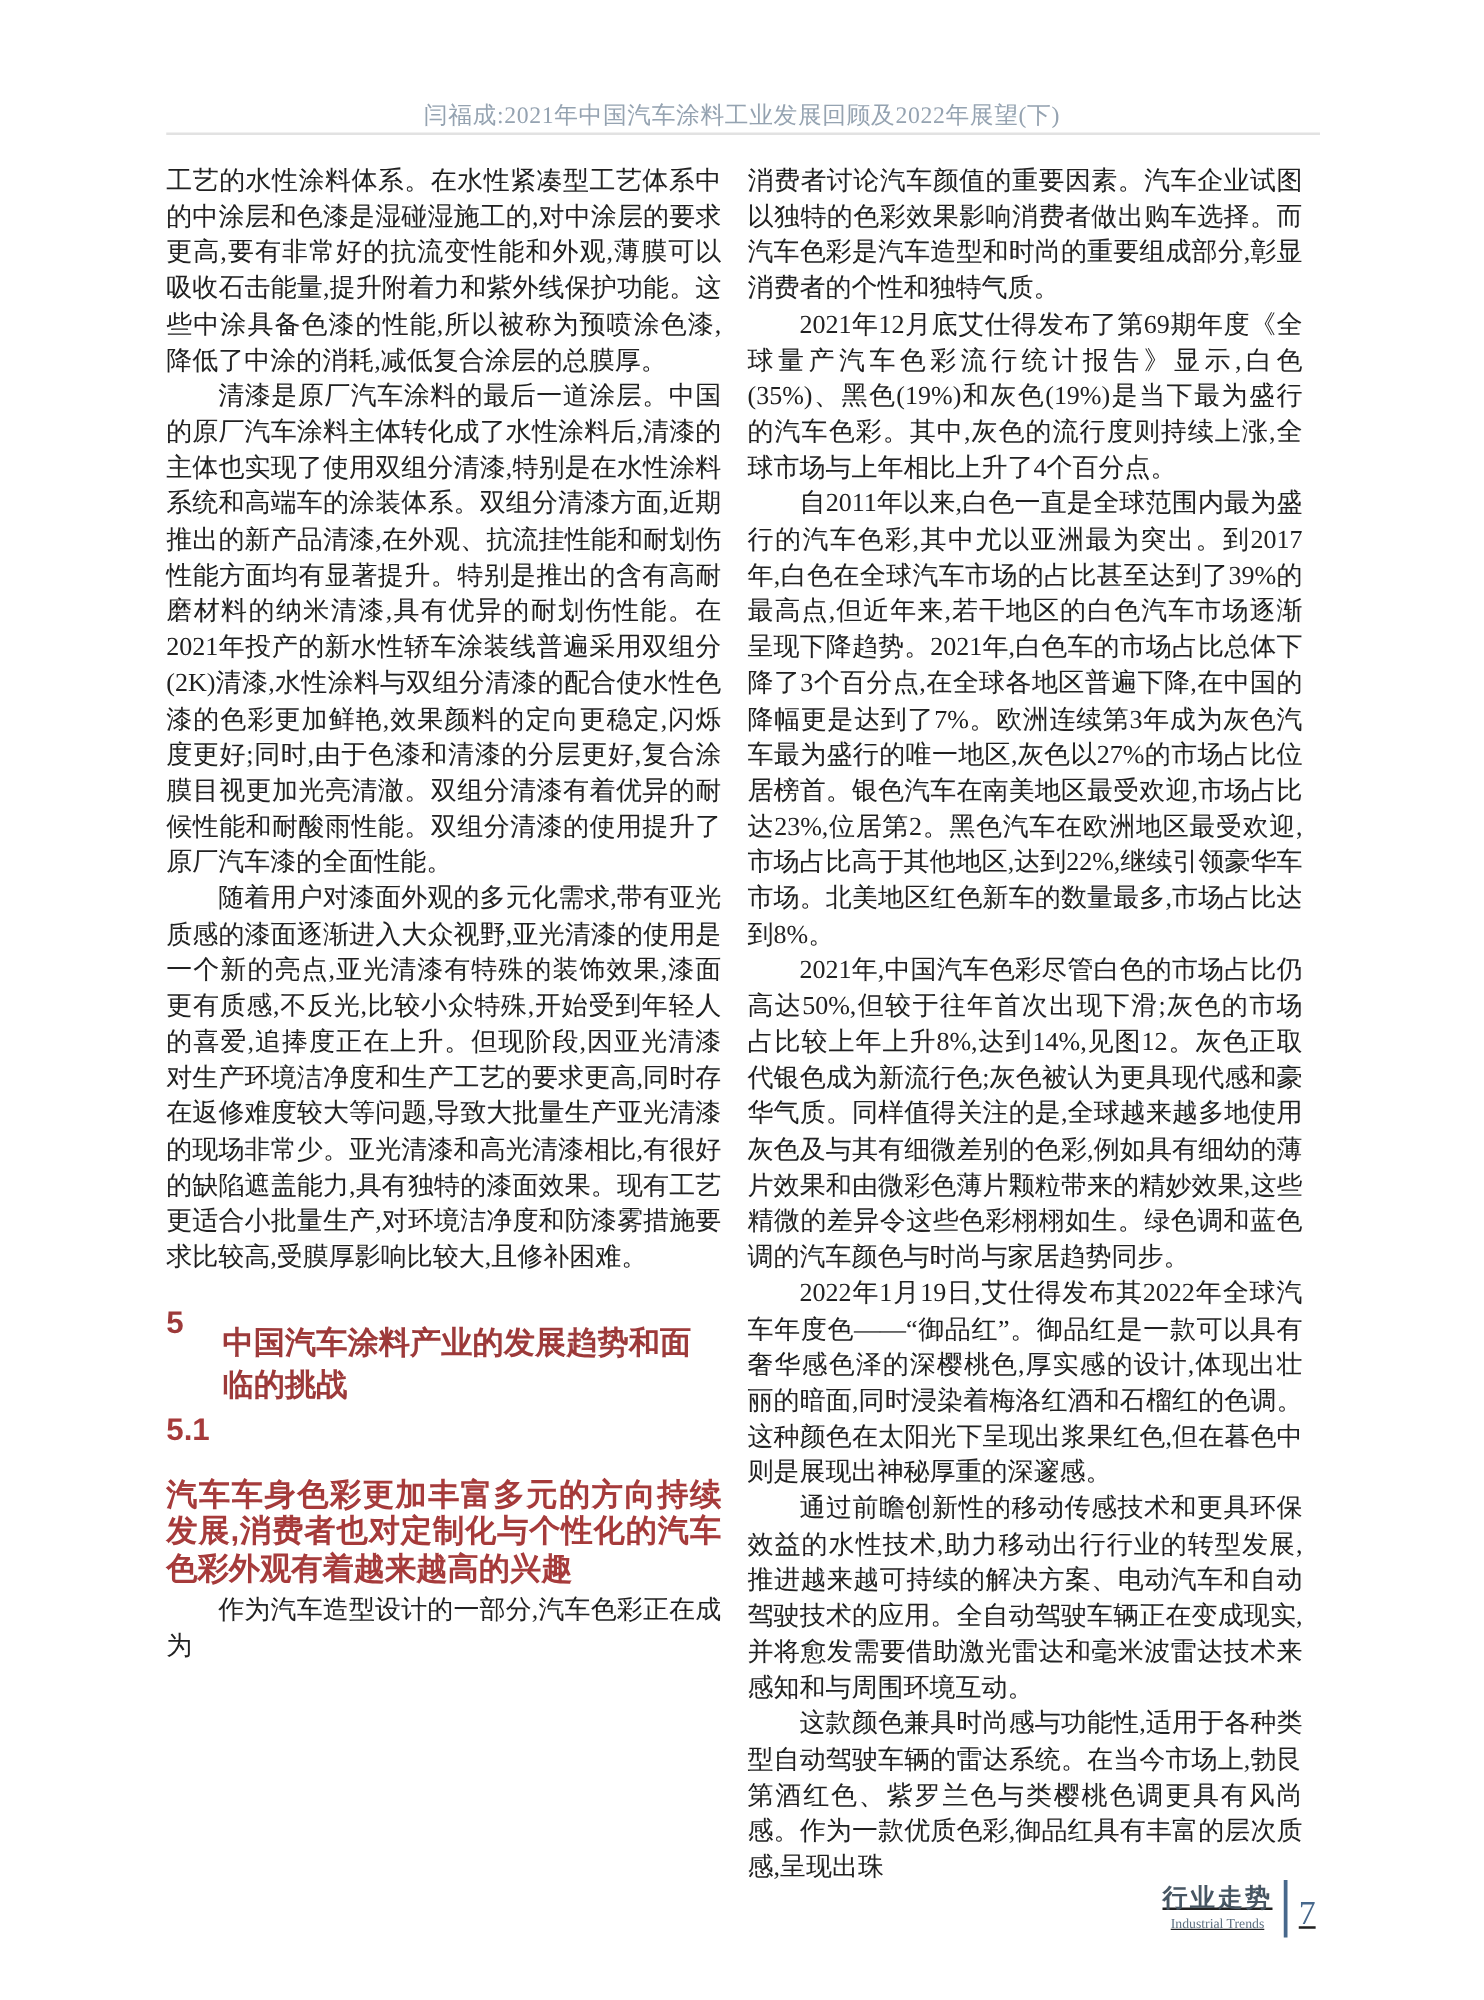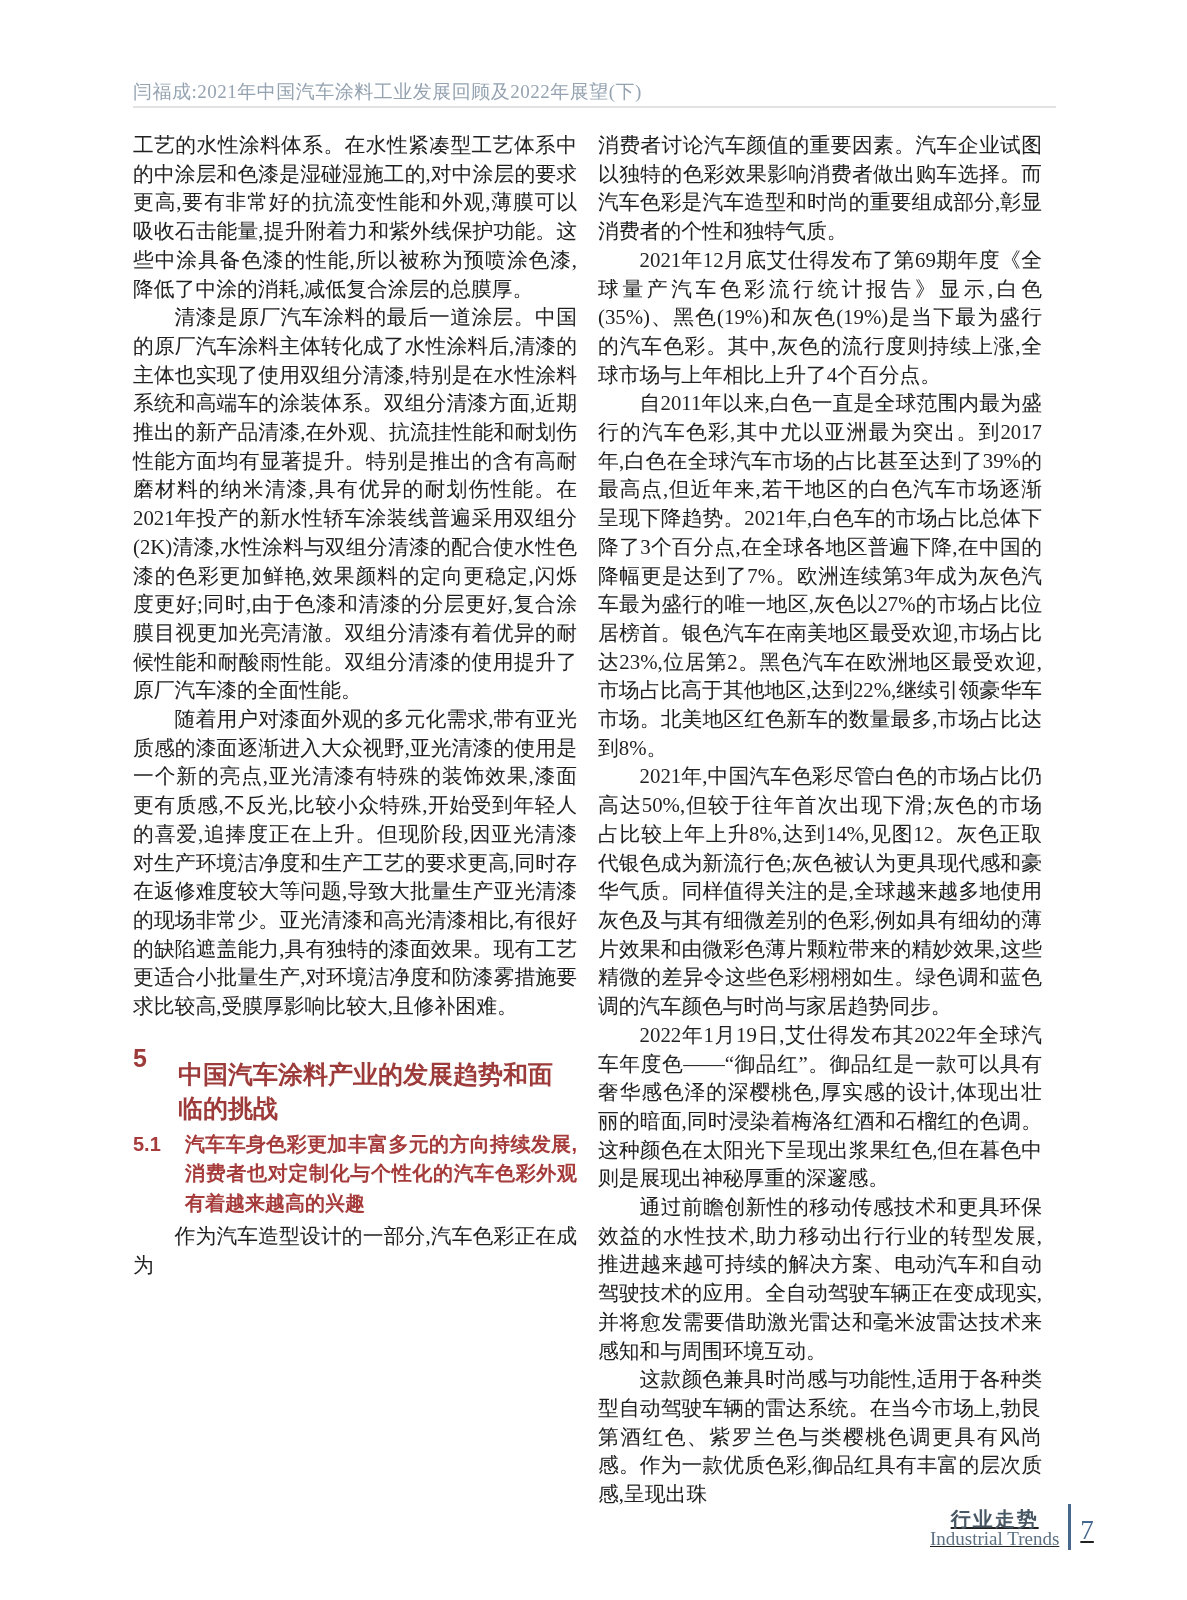--- a/index.html
+++ b/index.html
@@ -12,21 +12,21 @@
     font-family: "Liberation Serif", "DejaVu Serif", serif;
     color: var(--body-ink, #212121);
   }
 
   
   .running-head {
     position: absolute;
     top: 79px;
     left: 133px;
     width: 921px;
-    text-align: left;
+    text-align: center;
     font-size: 19px;
     letter-spacing: 0.5px;
     color: var(--running-head-gray, #95a3b1);
   }
   .head-rule {
     position: absolute;
     top: 106px;
     left: 133px;
     width: 923px;
     height: 2px;
@@ -62,24 +62,25 @@
   }
   .sec-head .num { flex: 0 0 45px; }
   .sec-head .htitle { flex: 1; margin-top: 16px; }
 
   .sub-head {
     display: flex;
     margin-top: 3px;
     margin-bottom: 4px;
     font-family: "Liberation Sans", "DejaVu Sans", sans-serif;
     font-weight: bold;
-    font-size: 20px;
+    font-size: 25px;
     line-height: 29.5px;
     color: var(--subheading-red, #a63b3b);
     text-align: left;
+    flex-direction: column;
   }
   .sub-head .num { flex: 0 0 52px; }
   .sub-head .htitle { flex: 1; text-align: justify; }
 
   
   .footer {
     position: absolute;
     top: 1504px;
     left: 930px;
     display: flex;
@@ -89,21 +90,21 @@
   .footer-labels { text-align: center; }
   .footer-cn {
     font-family: "Liberation Sans", "DejaVu Sans", sans-serif;
     font-weight: bold;
     font-size: 20px;
     letter-spacing: 2px;
     color: var(--footer-dark, #475663);
     line-height: 24px;
   }
   .footer-en {
-    font-size: 19px;
+    font-size: 11px;
     color: var(--footer-slate, #5d7081);
     line-height: 16px;
   }
   .footer-bar {
     width: 3px;
     height: 46px;
     background: var(--footer-blue, #47688c);
     margin: 0 9px 0 9px;
   }
   .footer-num {

